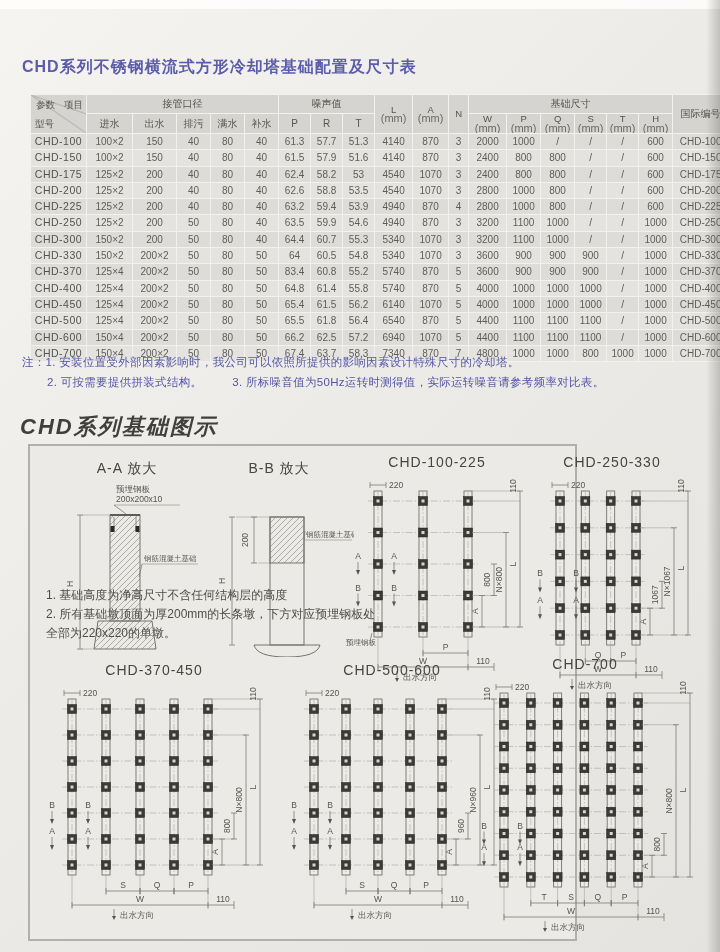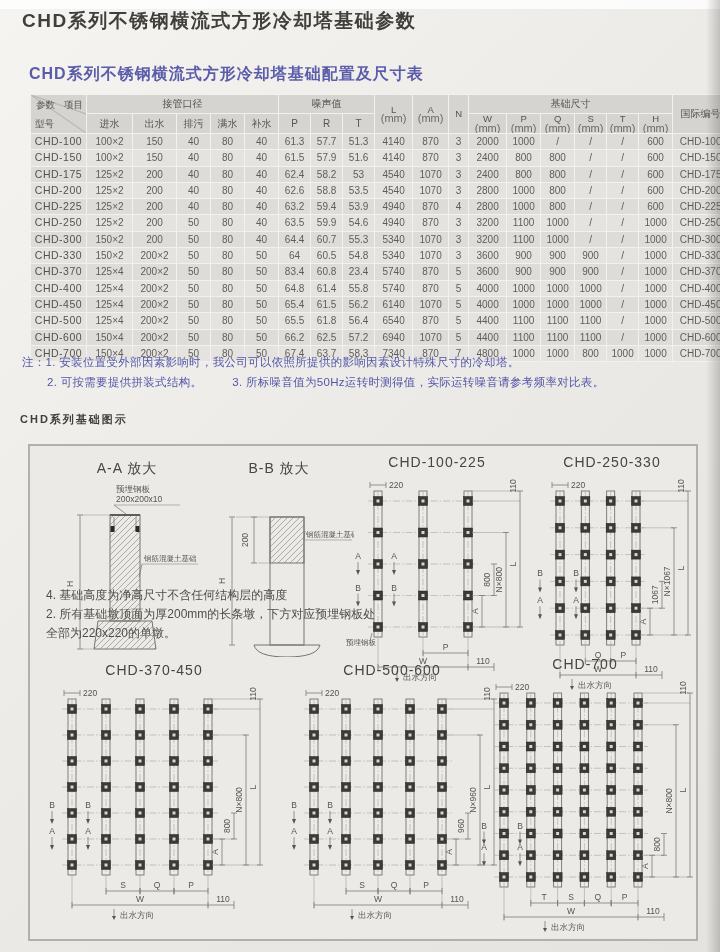--- a/index.html
+++ b/index.html
@@ -6,21 +6,21 @@
   body{width:720px;height:952px;overflow:hidden;background:#d9d7d3;font-family:"Liberation Sans",sans-serif;}
   .page{position:relative;width:720px;height:952px;
         background:linear-gradient(135deg,#f5f4f1 0%,#edebe7 45%,#e5e3df 100%);}
   .page::before{content:'';position:absolute;left:0;top:0;width:100%;height:9px;
         background:rgba(255,255,255,.8);z-index:5;}
   .page::after{content:'';position:absolute;right:0;top:0;width:14px;height:100%;
         background:linear-gradient(to right,rgba(0,0,0,0),rgba(95,93,89,.30));z-index:5;}
 
   .page-title{position:absolute;left:22px;top:8px;margin:0;font-size:19px;font-weight:600;
         color:#3f3f3b;letter-spacing:1.5px;}
-  .table-title{position:absolute;left:22px;top:57px;margin:7px;font-size:16px;font-weight:600;
+  .table-title{position:absolute;left:22px;top:57px;margin:0;font-size:16px;font-weight:600;
         color:#5b5caa;letter-spacing:1px;}
 
   table{position:absolute;left:22px;top:94px;width:690px;border-collapse:collapse;
         table-layout:fixed;margin-left:8px;}
   th,td{border:1px solid #f2f1ee;font-weight:400;color:#5e5e58;text-align:center;
         padding:0;font-size:10px;line-height:15.3px;overflow:hidden;white-space:nowrap;}
   thead th{background:#d6d4d0;color:#55554f;height:18px;}
   thead tr:last-child th{height:19px;}
   th.stack{line-height:9.5px;font-size:9.5px;}
   th.stack .unit{font-size:11px;color:#6a6a64;}
@@ -31,24 +31,24 @@
   th.corner svg{position:absolute;left:0;top:0;width:100%;height:100%;}
   th.corner svg line{stroke:#bbb9b5;stroke-width:1.2;vector-effect:non-scaling-stroke;}
   th.corner span{position:absolute;font-size:9.5px;color:#55554f;}
   .c-tl{left:5px;top:2px;} .c-tr{right:3px;top:2px;} .c-bl{left:4px;bottom:2px;}
 
   .notes{position:absolute;left:22px;top:353px;font-size:11.5px;color:#5356a8;
         line-height:1.7;letter-spacing:.3px;}
   .notes .indent{padding-left:25px;}
   .notes .gap{display:inline-block;width:30px;}
 
-  .diagram-title{position:absolute;left:20px;top:412px;margin:0;font-size:11px;font-weight:600;
-        color:#3f3f3b;letter-spacing:2px;}
-
-  .diagram-box{position:absolute;left:28px;top:444px;width:670px;height:497px;
+  .diagram-title{position:absolute;left:20px;top:412px;margin:0;font-size:22px;font-weight:600;
+        color:#3f3f3b;letter-spacing:2px;font-style:italic;}
+
+  .diagram-box{position:absolute;left:28px;top:444px;width:549px;height:497px;
         border:2px solid #b2b0ac;background:#eceae6;box-sizing:border-box;}
 
   .detail,.plan{position:absolute;}
   .detail-title,.plan-title{font-size:14px;color:#46463f;letter-spacing:1px;
         text-align:center;margin-bottom:3px;}
 
   .box-notes{position:absolute;left:16px;top:140px;width:334px;font-size:12px;
         color:#4e4e48;line-height:1.6;}
 
   svg text{font-family:"Liberation Sans",sans-serif;}
@@ -64,21 +64,20 @@
   .ul{stroke:#8a8a84;stroke-width:.6;}
   .ah{fill:#55554f;}
   .dtx{font-size:8.5px;fill:#55554f;}
   .dtx-s{font-size:7.5px;fill:#55554f;}
 </style>
 </head>
 <body>
 
 <div class="page">
 
-  <h1 class="page-title">CHD系列不锈钢横流式方形冷却塔基础参数</h1>
   <h2 class="table-title">CHD系列不锈钢横流式方形冷却塔基础配置及尺寸表</h2>
 
   <table>
       <colgroup>
         <col style="width:56px">
         <col style="width:46px">
         <col style="width:44px">
         <col style="width:34px">
         <col style="width:34px">
         <col style="width:34px">
@@ -329,21 +328,21 @@
         </tr>
         <tr>
           <td class="model">CHD-370</td>
           <td class="">125×4</td>
           <td class="">200×2</td>
           <td class="">50</td>
           <td class="">80</td>
           <td class="">50</td>
           <td class="">83.4</td>
           <td class="">60.8</td>
-          <td class="">23.4</td>
+          <td class="">55.2</td>
           <td class="">5740</td>
           <td class="">870</td>
           <td class="">5</td>
           <td class="">3600</td>
           <td class="">900</td>
           <td class="">900</td>
           <td class="">900</td>
           <td class="">/</td>
           <td class="">1000</td>
           <td class="">CHD-370</td>
@@ -517,21 +516,21 @@
         <rect x="66" y="36" width="34" height="128" class="st nofill"></rect>
         <rect x="66" y="36" width="34" height="46" fill="url(#hB)" class="st"></rect>
         <path d="M50 164 H116 Q113 176 83 176 Q53 176 50 164 Z" class="st nofill"></path>
         <text class="dtx-s" x="102" y="56" text-anchor="start">钢筋混凝土基础</text>
         <line class="ul" x1="100" y1="59" x2="148" y2="59"></line>
         <line class="ln" x1="100" y1="59" x2="101" y2="50"></line>
       </svg>
     </div>
 
     <div class="box-notes">
-      <div>4. 基础高度为净高尺寸不含任何结构层的高度</div>
+      <div>1. 基础高度为净高尺寸不含任何结构层的高度</div>
       <div>2. 所有基础墩顶面为厚200mm的长条墩，下方对应预埋钢板处全部为220x220的单墩。</div>
     </div>
 
   <div class="plan" style="left:314px;top:8px;width:186px"><div class="plan-title">CHD-100-225</div><svg width="186" height="210">
           <line x1="24" y1="28" x2="134" y2="28" class="dash"></line>
           <line x1="24" y1="59.5" x2="134" y2="59.5" class="dash"></line>
           <line x1="24" y1="91" x2="134" y2="91" class="dash"></line>
           <line x1="24" y1="122.5" x2="134" y2="122.5" class="dash"></line>
           <line x1="24" y1="154" x2="134" y2="154" class="dash"></line>
           <rect x="30" y="18" width="8" height="146" class="strip"></rect>

